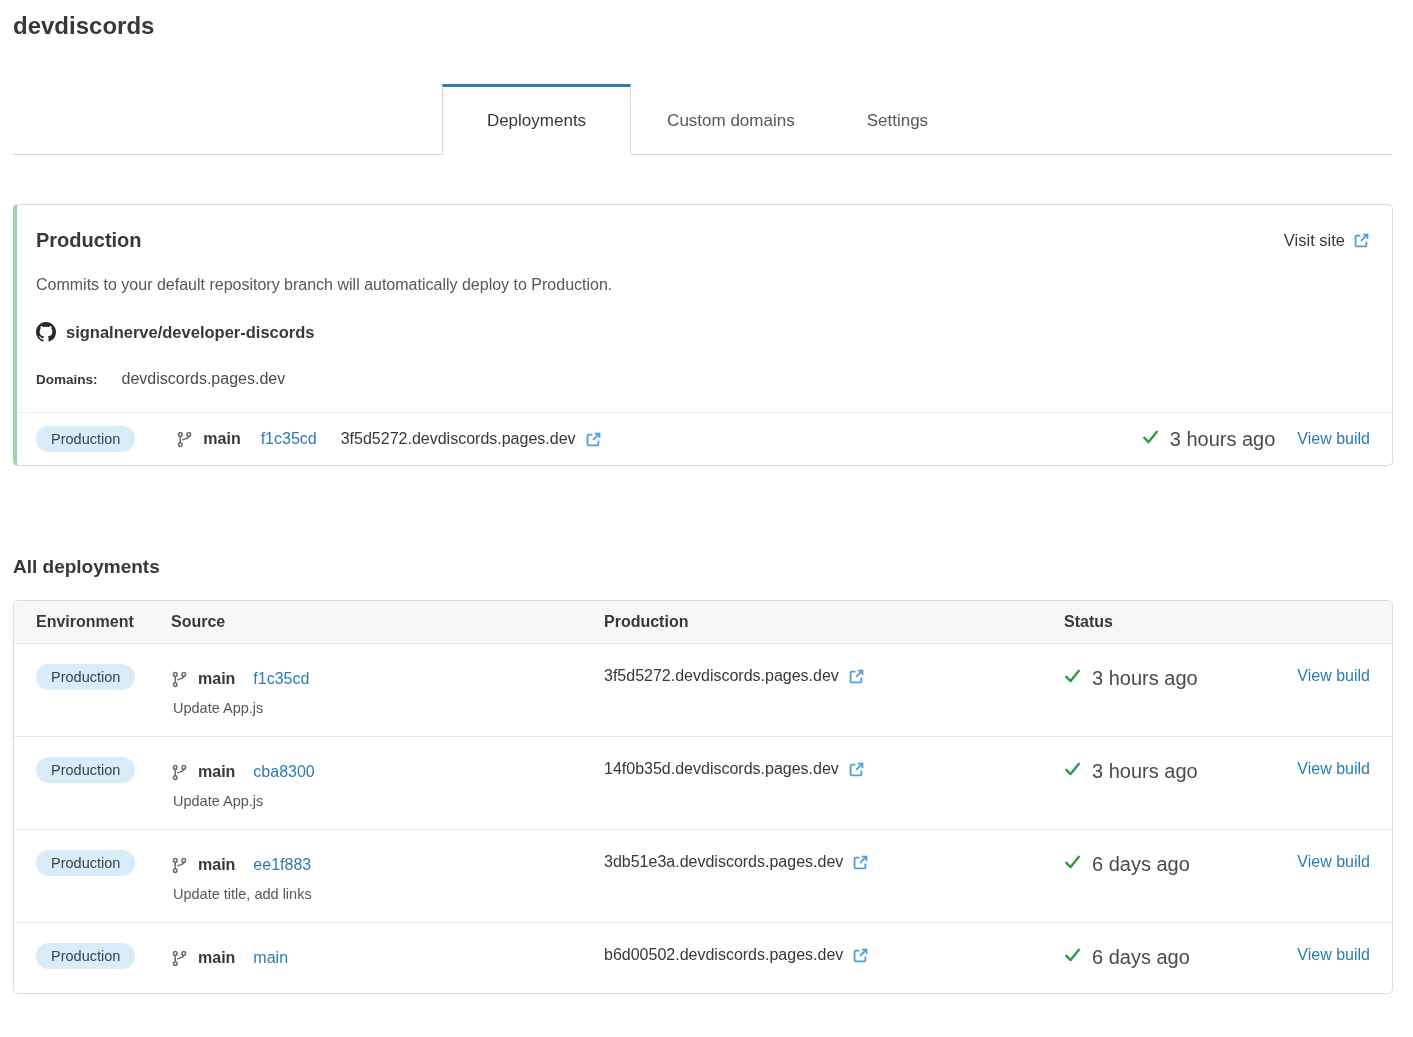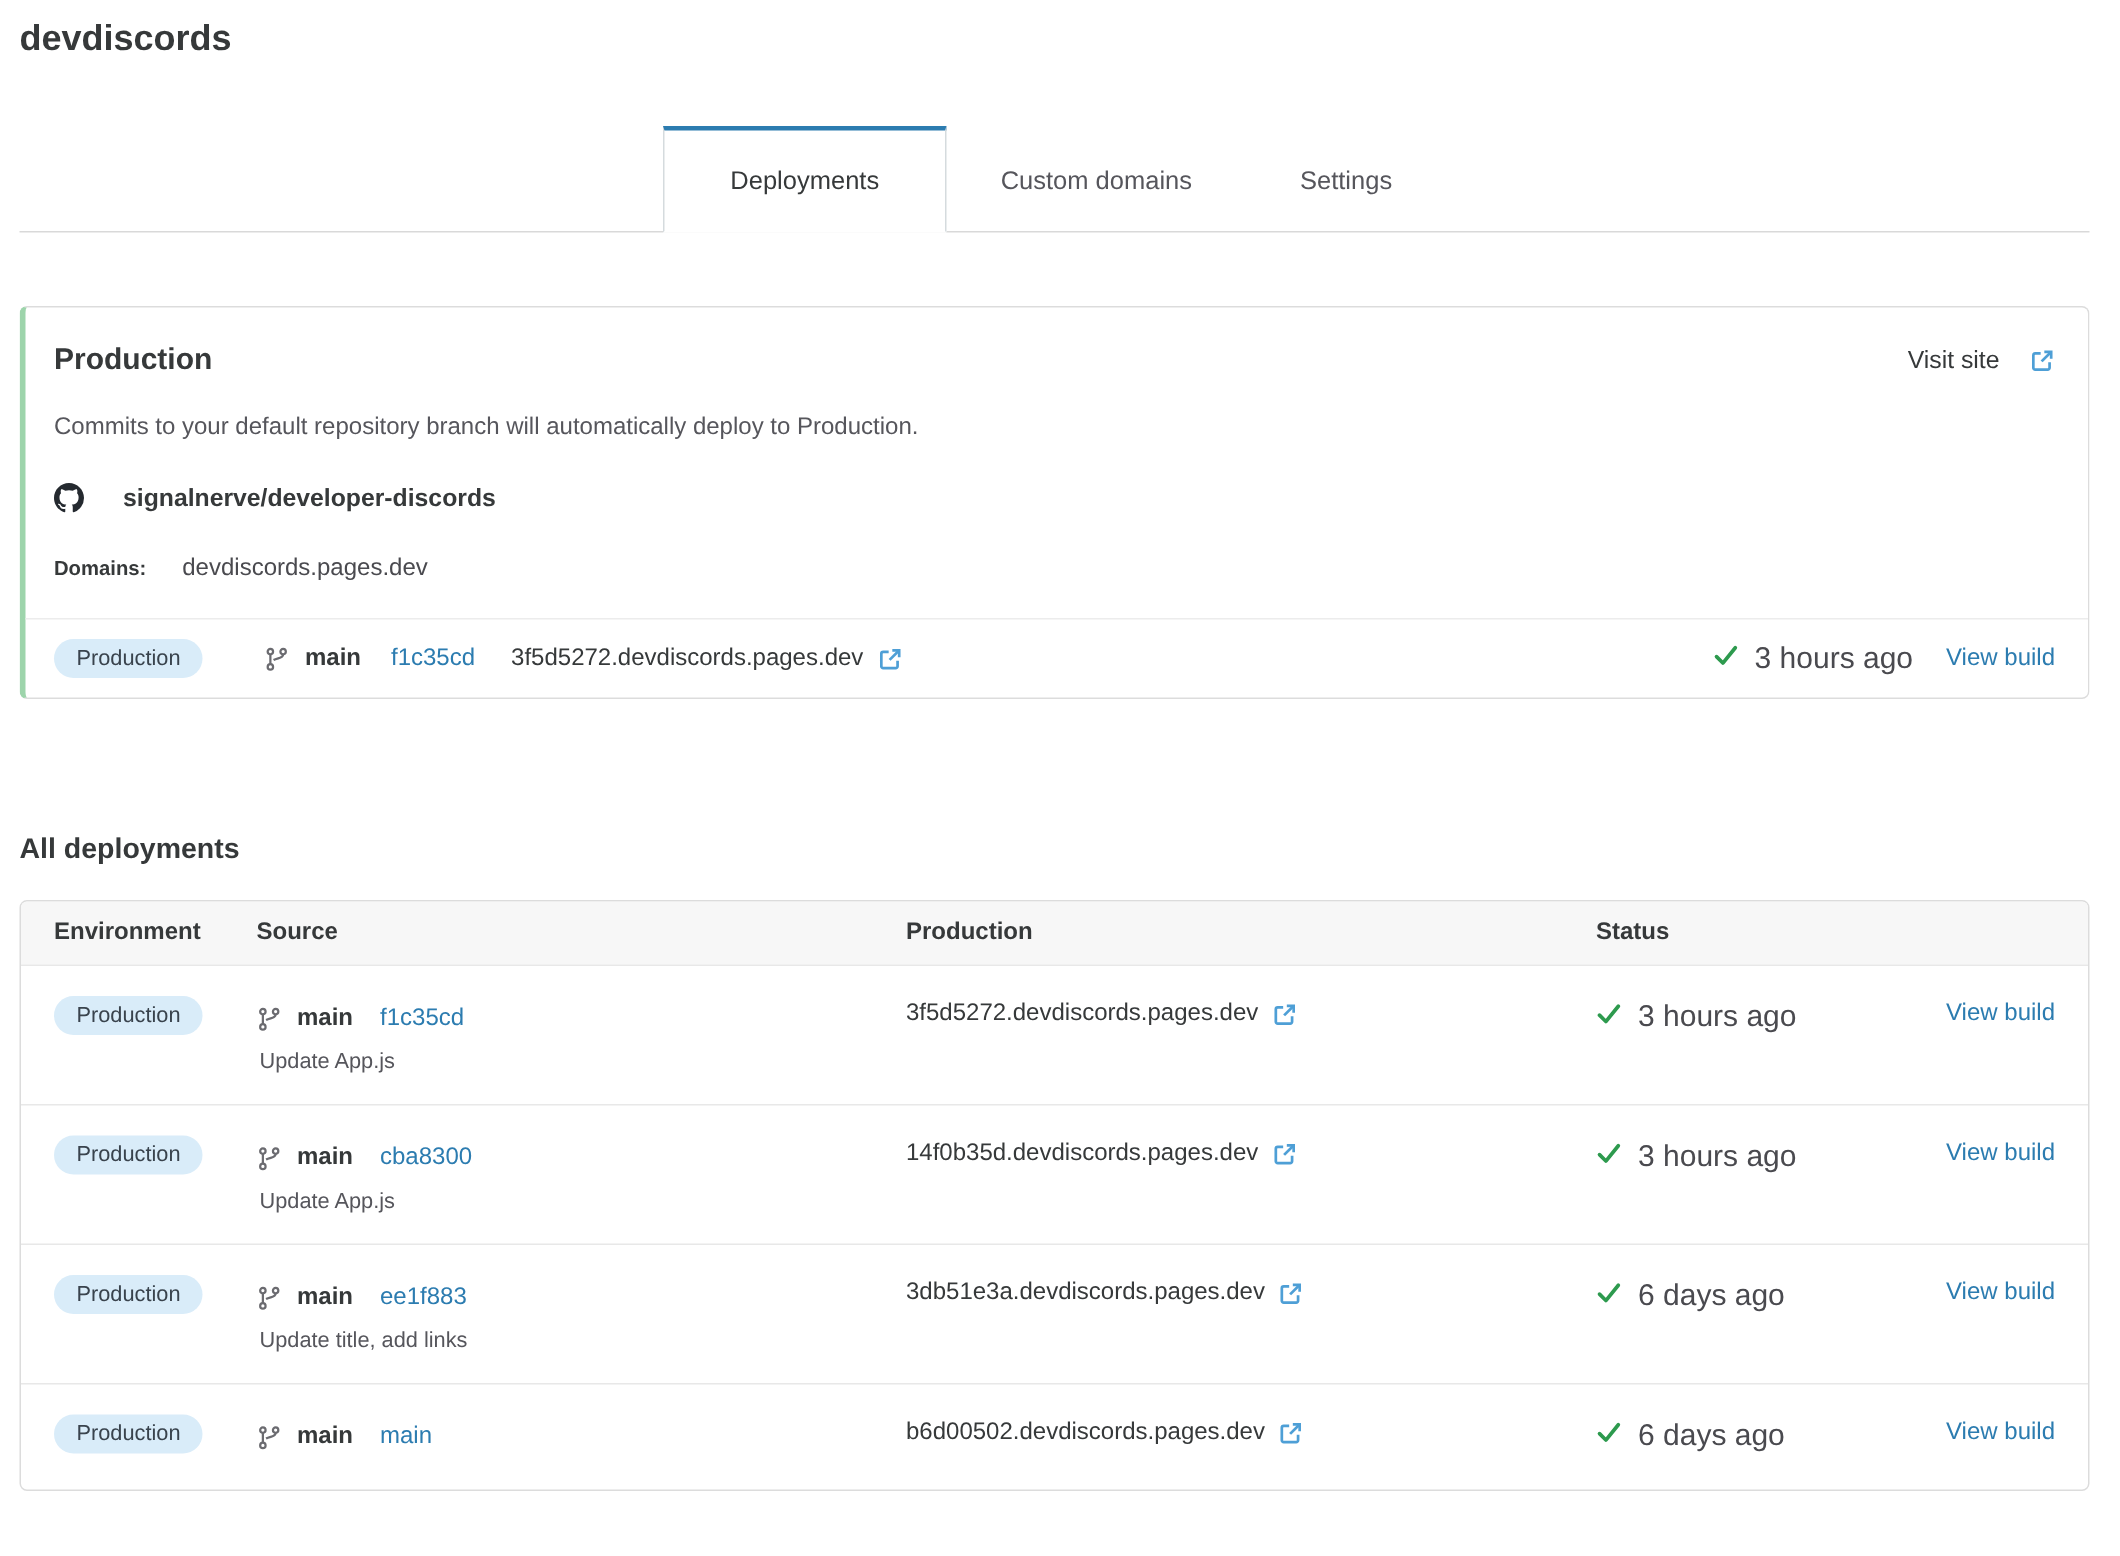--- a/index.html
+++ b/index.html
@@ -31,23 +31,23 @@
 
   
   .prod-card {
     margin-top:49px; margin-bottom:90px;
     border:1px solid #dcdcdc; border-left:4px solid #9dd4ab;
     border-radius:5px; background:#fff;
   }
   .prod-card-inner { padding:24px 22px 0 19px; }
   .prod-head { display:flex; justify-content:space-between; align-items:center; margin-bottom:24px; }
   .prod-title { font-size:20px; font-weight:700; color:#36393a; }
-  .visit-site { display:flex; align-items:center; gap:20px; font-size:16.5px; color:#36393a; text-decoration:none; cursor:pointer; }
+  .visit-site { display:flex; align-items:center; gap:8px; font-size:16.5px; color:#36393a; text-decoration:none; cursor:pointer; }
   .prod-desc { color:#56565c; font-size:16px; margin-bottom:28px; }
-  .repo-row { display:flex; align-items:center; gap:26px; margin-bottom:28px; }
+  .repo-row { display:flex; align-items:center; gap:10px; margin-bottom:28px; }
   .repo-name { font-size:16.5px; font-weight:700; color:#36393a; text-decoration:none; }
   .domains-row { display:flex; align-items:baseline; gap:24px; margin-bottom:24px; }
   .domains-label { font-size:13.5px; font-weight:700; color:#36393a; }
   .domains-value { font-size:16px; color:#4a4a4f; }
 
   .prod-deploy-row {
     border-top:1px solid #ececec;
     display:flex; align-items:center;
     padding:13px 22px 13px 19px;
   }

